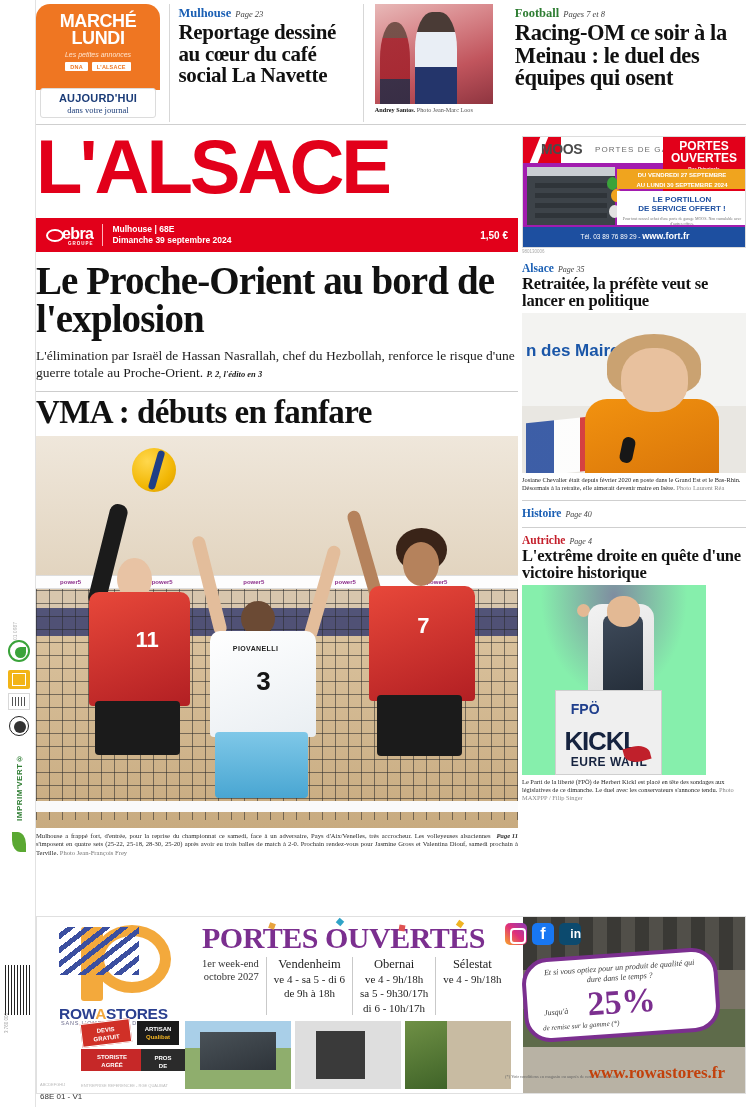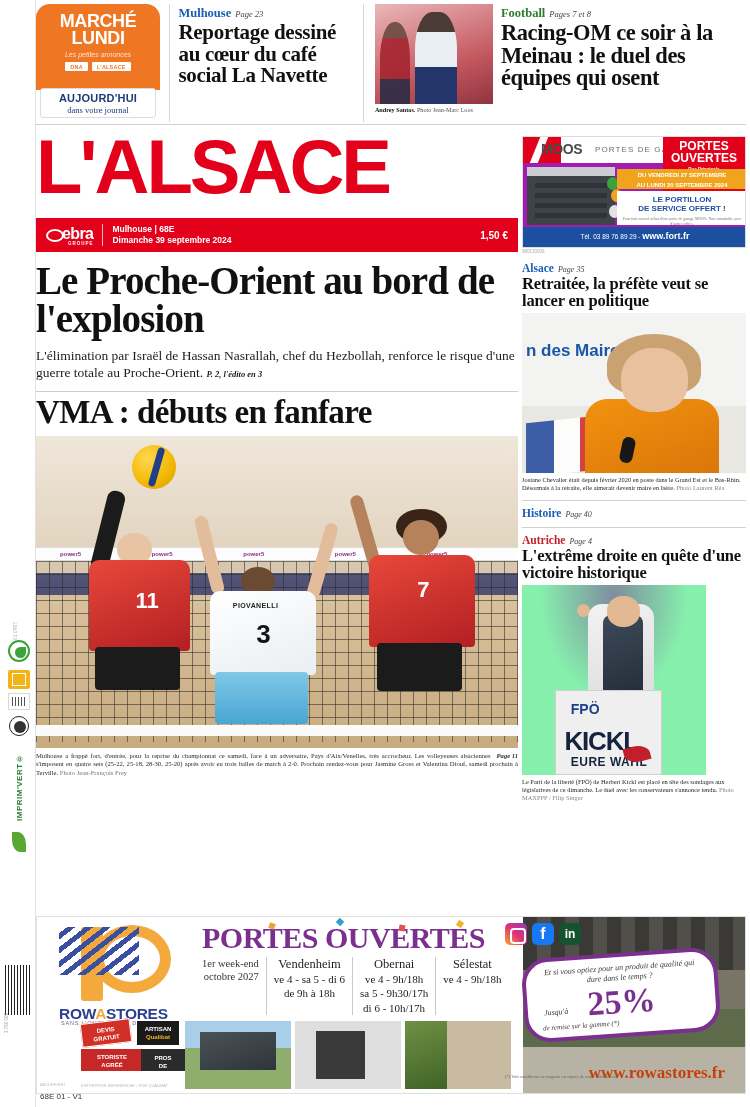--- a/index.html
+++ b/index.html
@@ -147,21 +147,21 @@
     content:""; position:absolute; left:4%; top:18%; width:26%; height:82%;
     background:linear-gradient(180deg,#6b4a42 0 20%,#a4242e 20% 70%,#2b2b44 70% 100%);
     border-radius:45% 45% 0 0; opacity:.9;
   }
   .ph-cap{
     font-size:6.2px; margin-top:2px; color:#555; line-height:7px;
     font-family:"Liberation Serif", serif;
   }
   .ph-cap b{ color:#111; }
 
-  .story-foot{ flex:1 1 auto; padding-top:2px; padding-left:8px; }
+  .story-foot{ flex:1 1 auto; padding-top:2px; padding-left:22px; }
   .hl-foot{
     font-size:22.5px; line-height:22.5px; font-weight:bold; margin-top:1px;
     letter-spacing:-.4px; color:#111;
   }
 
   .rule-top{ position:absolute; left:36px; top:124px; width:710px; height:1px; background:#cfcfcf; }
 
   
   .masthead{
     position:absolute; left:36px; top:130px; width:482px; height:122px;
@@ -259,21 +259,21 @@
   }
   .lede .ref{ font-size:8.5px; font-style:italic; font-weight:bold; }
   .rule-thin{ height:1px; background:#cdcdcd; margin:8px 0 4px 0; }
   .hl-vma{
     font-size:33px; line-height:33px; font-weight:bold; color:#111;
     letter-spacing:-.6px; margin-bottom:7px;
   }
 
   
   .volley{
-    width:482px; height:312px; position:relative; overflow:hidden;
+    width:482px; height:392px; position:relative; overflow:hidden;
     background:linear-gradient(180deg,#e9dcc9 0 34%,#d8c6ad 34% 46%,#cbb698 46% 100%);
   }
   .v-wall{ position:absolute; left:0; top:0; width:100%; height:36%;
     background:linear-gradient(180deg,#efe7db,#e2d4bf); }
   .v-band{ position:absolute; left:0; top:44%; width:100%; height:7%;
     background:#3b3f6e; opacity:.85; }
   .v-floor{ position:absolute; left:0; top:51%; width:100%; height:49%;
     background:linear-gradient(180deg,#d9c19c,#c8ab80); }
   .v-net{
     position:absolute; left:0; top:36%; width:100%; height:62%;
@@ -475,22 +475,22 @@
   .po-col .city{ font-size:12.5px; }
   .po-col .small{ font-size:11px; }
   .po-date{ font-size:10.5px; line-height:13px; color:#333; }
   .socials{ position:absolute; left:468px; top:6px; display:flex; gap:5px; }
   .soc{ width:22px; height:22px; border-radius:5px; position:relative; }
   .soc-ig{ background:linear-gradient(45deg,#f9a826,#e0307a,#8a3ab9); }
   .soc-ig:after{ content:""; position:absolute; left:5px; top:5px; width:12px; height:12px;
     border:2px solid #fff; border-radius:4px; }
   .soc-fb{ background:#1877f2; color:#fff; font-family:"Liberation Sans", sans-serif;
     font-weight:bold; font-size:16px; text-align:center; line-height:22px; }
-  .soc-li{ background:#14532d; color:#fff; font-family:"Liberation Sans", sans-serif;
-    font-weight:bold; font-size:12px; text-align:center; line-height:22px; }
+  .soc-li{ background:#0c4a6e; color:#fff; font-family:"Liberation Sans", sans-serif;
+    font-weight:bold; font-size:12px; text-align:right; line-height:22px; }
   .promo-bubble{
     position:absolute; left:486px; top:36px; width:196px; height:84px;
     border:4px solid #7b2f8f; border-radius:26px; background:#fff;
     transform:rotate(-4deg); text-align:center; padding-top:6px;
   }
   .promo-q{ font-size:8px; color:#3a3a3a; line-height:10px; padding:0 12px; font-style:italic; }
   .promo-25{ font-family:"Liberation Serif", serif; font-size:34px; font-weight:bold;
     color:#7b2f8f; line-height:34px; margin-top:2px; }
   .promo-jusqua{ position:absolute; left:16px; top:46px; font-size:8px; color:#3a3a3a; font-style:italic; }
   .promo-rem{ position:absolute; left:14px; bottom:6px; font-size:7px; color:#3a3a3a; font-style:italic; }

